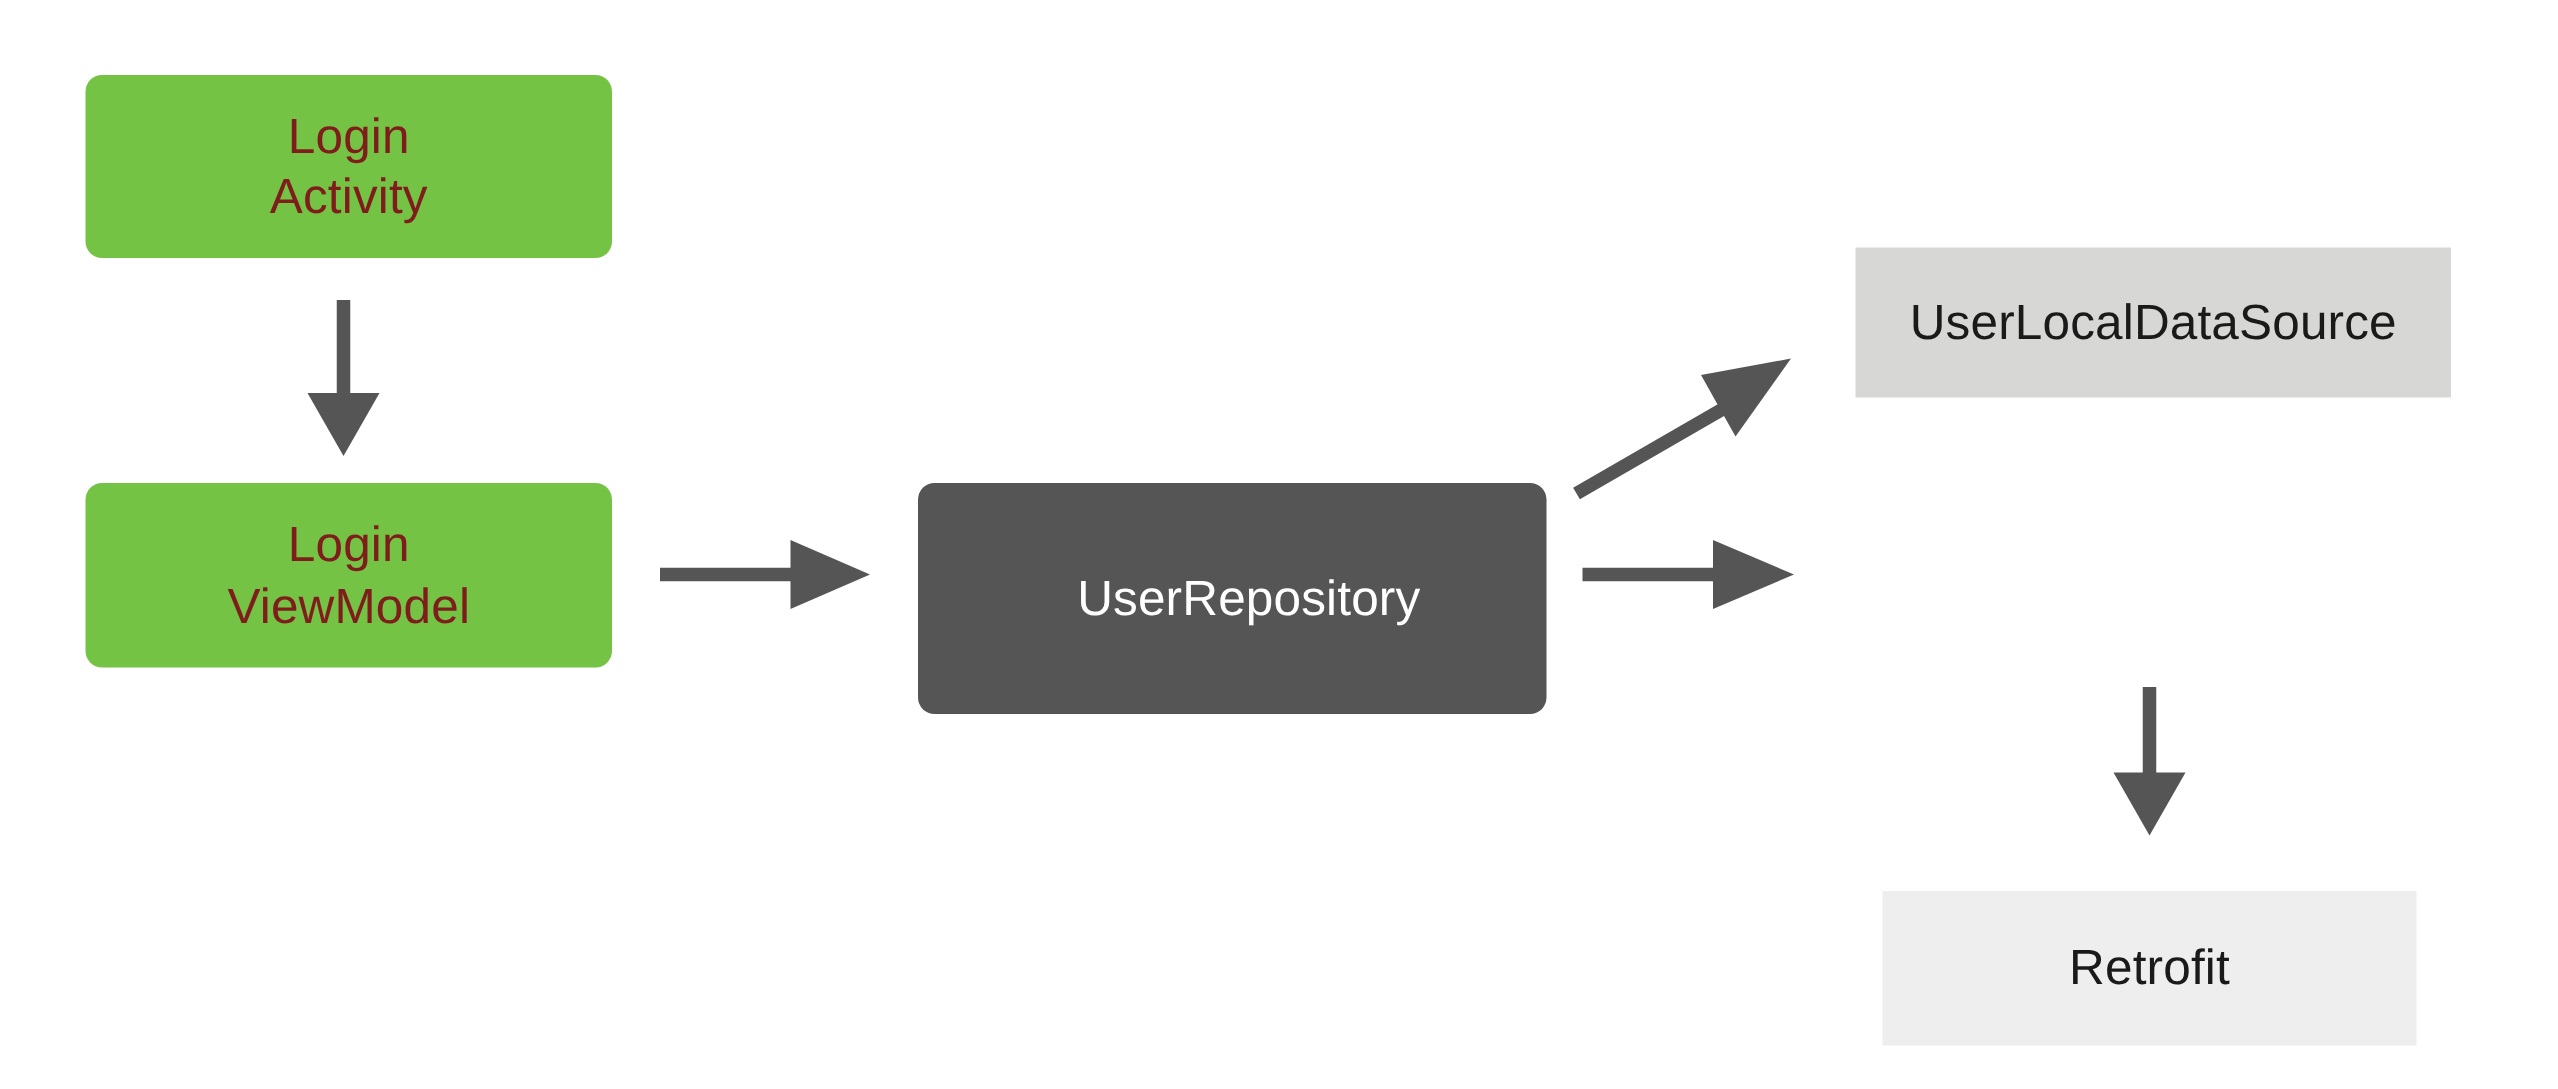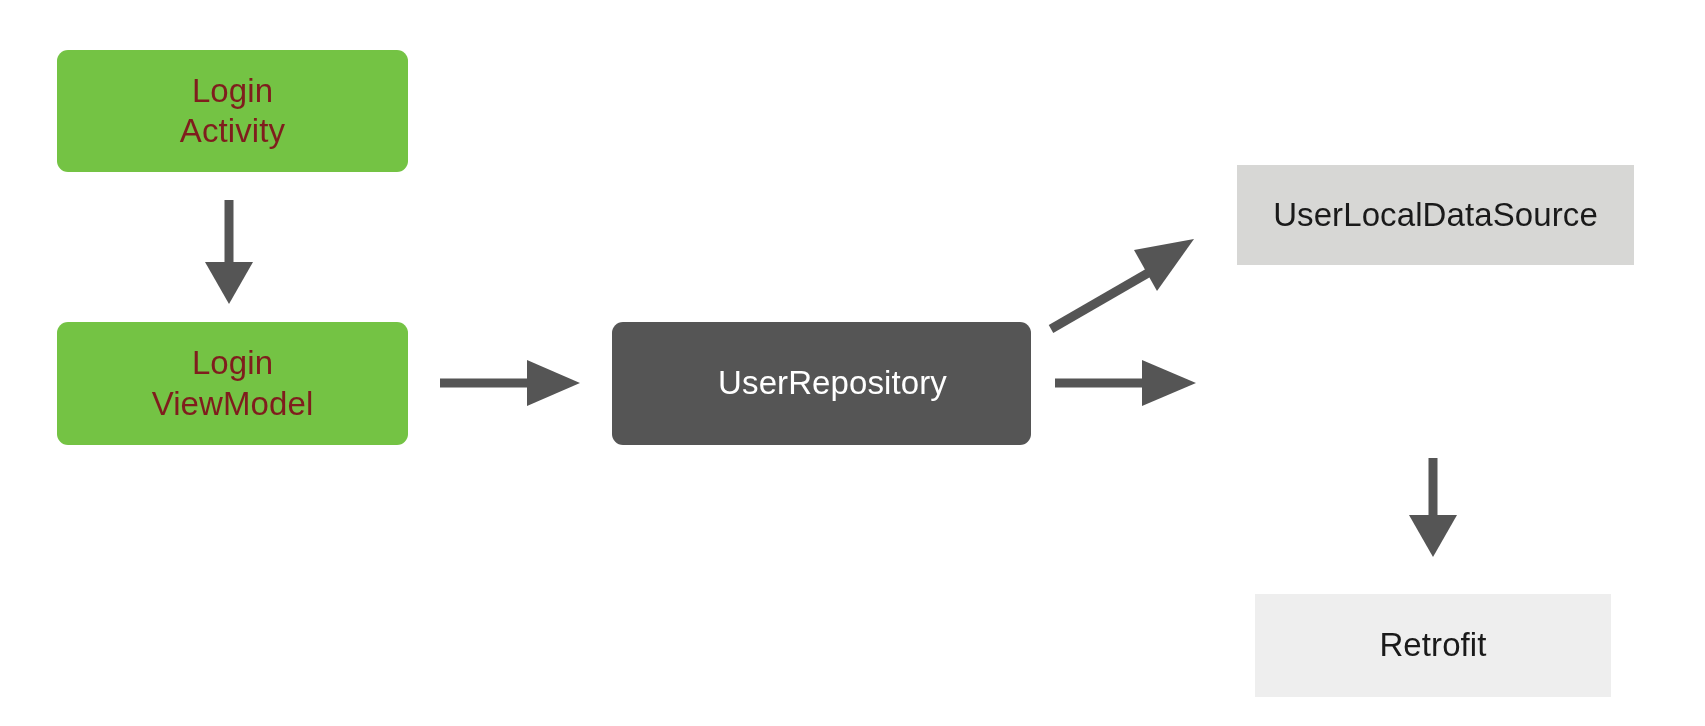--- a/index.html
+++ b/index.html
@@ -47,21 +47,21 @@
   .node-lightgray {
     background: #eeeeee;
     color: #1a1a1a;
     border-radius: 0;
     font-size: 33px;
   }
 
   
   #box-login-activity   { left: 57px;   top: 50px;  width: 351px; height: 122px; }
   #box-login-viewmodel  { left: 57px;   top: 322px; width: 351px; height: 123px; }
-  #box-user-repository  { left: 612px;  top: 322px; width: 419px; height: 123px; padding-left: 22px; }
+  #box-user-repository  { left: 612px;  top: 322px; width: 419px; height: 154px; padding-left: 22px; }
   #box-user-local-ds    { left: 1215px; top: 165px; width: 397px; height: 100px; margin-left: 22px; }
   #box-user-remote-ds   { left: 1215px; top: 335px; width: 470px; height: 105px; }
   #box-retrofit         { left: 1255px; top: 570px; width: 356px; height: 103px; margin-top: 24px; }
 
   
   #arrow-layer {
     position: absolute;
     left: 0; top: 0;
     width: 1705px;
     height: 726px;

